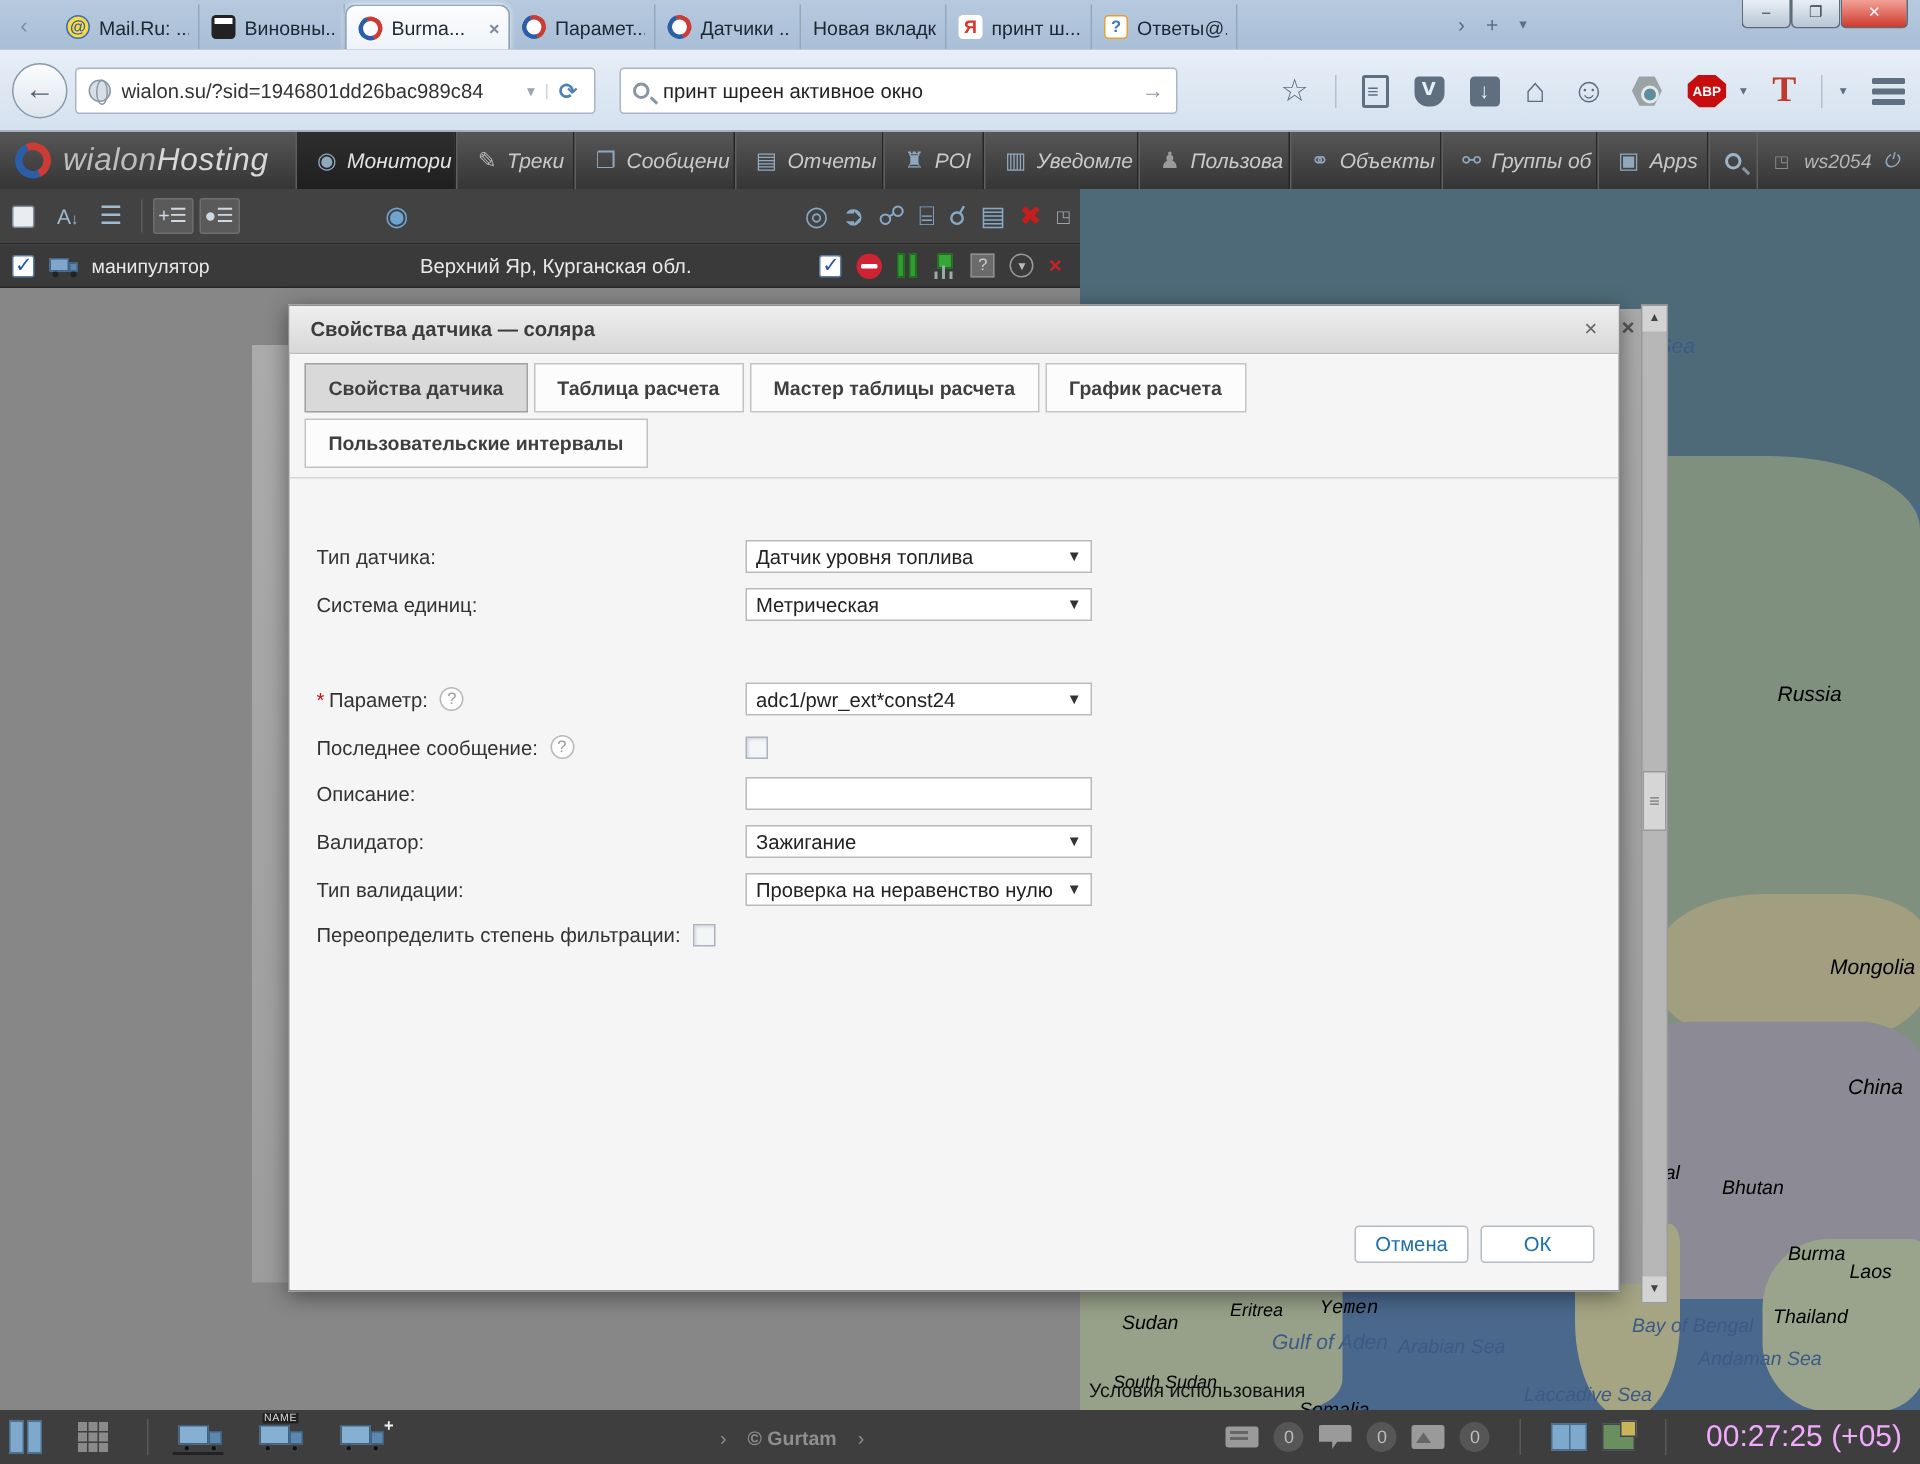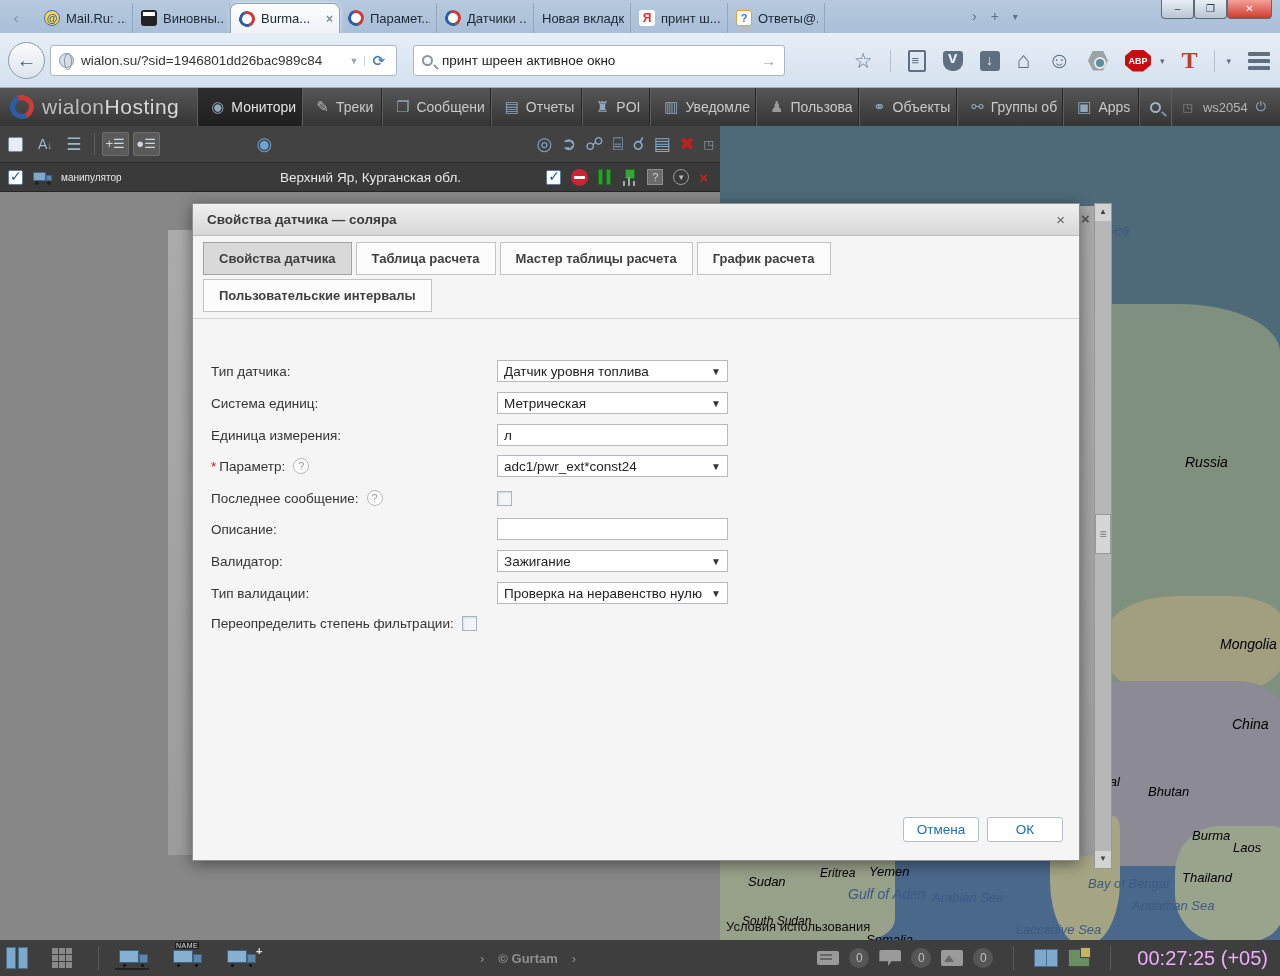--- a/index.html
+++ b/index.html
@@ -59,21 +59,21 @@
   .icon-badge { width:20px; height:20px; background:#9aa4a6; clip-path:polygon(25% 0,75% 0,100% 50%,75% 100%,25% 100%,0 50%); position:relative; }
   .icon-badge::after{ content:""; position:absolute; left:6px; top:6px; width:8px; height:8px; border-radius:50%; background:#5e8e9e; border:2px solid #e7e7e7;}
   .icon-abp { width:26px; height:22px; background:#c70d0d; clip-path:polygon(30% 0,70% 0,100% 30%,100% 70%,70% 100%,30% 100%,0 70%,0 30%); color:#fff; font-size:9px; font-weight:bold; text-align:center; line-height:22px; }
   .icon-T { color:#c0392b; font-family:"Liberation Serif",serif; font-size:24px; font-weight:bold; }
   .drop-caret { color:#5f6f80; font-size:9px; margin-left:-12px; }
   .icon-burger { display:flex; flex-direction:column; gap:3px; }
   .icon-burger i { width:22px; height:4px; background:#5f6f80; border-radius:1px; }
 
   
   .appnav { position:absolute; left:0; top:88px; width:1280px; height:38px;
-            background:linear-gradient(#565656,#353535); display:flex; align-items:stretch; color:#c9c9c9; }
+            background:linear-gradient(#565656,#353535); display:flex; align-items:stretch; color:#c9c9c9;font-style:italic; }
   .brand { display:flex; align-items:center; gap:8px; padding:0 18px 0 10px; }
   .brand-ring { width:24px; height:24px; border:5px solid #cc3b36; border-left-color:#2b5ea7; border-bottom-color:#2b5ea7; border-radius:50%; background:transparent; transform:rotate(20deg); }
   .brand-text { font-size:21px; color:#bdbdbd; letter-spacing:.5px; }
   .brand-text b { font-weight:normal; color:#d8d8d8; }
   .navitem { display:flex; align-items:center; gap:7px; padding:0 13px; border-left:1px solid #5e5e5e; border-right:1px solid #262626;
              font-size:14px; white-space:nowrap; overflow:hidden; max-width:118px; }
   .navitem.active { background:linear-gradient(#2e2e2e,#1f1f1f); color:#e2e2e2; }
   .nicon { font-size:15px; color:#8fa8bd; }
   .nav-user { margin-left:auto; display:flex; align-items:center; gap:8px; padding-right:14px; font-size:13px; color:#b5b5b5; }
   .nav-mini { font-size:14px; color:#9db3c6; padding:0 10px; border-left:1px solid #5e5e5e; display:flex; align-items:center; }
@@ -93,21 +93,21 @@
   .red-x-bold { color:#c41e1e; font-weight:bold; font-size:18px; }
   .mini-corner { color:#9aa5ad; font-size:11px; }
 
   .monrow { position:absolute; left:0; top:163px; width:720px; height:29px; background:#3a3a3a; border-bottom:1px solid #262626;
             display:flex; align-items:center; color:#e8e8e8; }
   .truck-mini { width:22px; height:11px; position:relative; margin:0 6px 0 2px; }
   .truck-mini .box{ position:absolute; left:0; top:0; width:13px; height:9px; background:#7ea7c9; border:1px solid #41658a; }
   .truck-mini .cab{ position:absolute; left:13px; top:3px; width:6px; height:6px; background:#5d87ad; border:1px solid #41658a; }
   .truck-mini .w1,.truck-mini .w2{ position:absolute; top:9px; width:4px; height:4px; border-radius:50%; background:#222; }
   .truck-mini .w1{left:2px;} .truck-mini .w2{left:14px;}
-  .mu-name { font-size:10px; }
+  .mu-name { font-size:13px; }
   .mu-loc { position:absolute; left:280px; font-size:13.5px; }
   .mu-icons { margin-left:auto; display:flex; align-items:center; gap:10px; padding-right:12px; }
   .mu-cb { margin:0; background:#fff; border-color:#5d7da0; }
   .ic-minus { width:17px; height:17px; border-radius:50%; background:#cf2333; position:relative; }
   .ic-minus::after{ content:""; position:absolute; left:3px; top:7px; width:11px; height:3px; background:#fff; border-radius:1px;}
   .ic-pause { display:flex; gap:3px; }
   .ic-pause i { width:5px; height:16px; background:#2f9e2f; border:1px solid #1c6e1c; }
   .ic-net { position:relative; width:16px; height:17px; }
   .ic-net::before { content:""; position:absolute; left:4px; top:0; width:8px; height:8px; background:#37a537; border:1px solid #1e6e1e; }
   .ic-net::after { content:""; position:absolute; left:7px; top:8px; width:2px; height:5px; background:#9aa; box-shadow:-5px 4px 0 0 #9aa, 5px 4px 0 0 #9aa, 0 4px 0 0 #9aa; }
@@ -387,21 +387,21 @@
     <span class="map-label lbl-sea" style="left:385px; top:96px; font-size:14px;">Sea</span>
     <span class="map-label lbl-land" style="left:465px; top:328px; font-size:14px;">Russia</span>
     <span class="map-label lbl-land" style="left:500px; top:510px; font-size:14px;">Mongolia</span>
     <span class="map-label lbl-land" style="left:512px; top:590px; font-size:14px;">China</span>
     <span class="map-label lbl-land" style="left:366px; top:648px; font-size:13px;">Nepal</span>
     <span class="map-label lbl-land" style="left:428px; top:658px; font-size:13px;">Bhutan</span>
     <span class="map-label lbl-land" style="left:472px; top:702px; font-size:13px;">Burma</span>
     <span class="map-label lbl-land" style="left:513px; top:714px; font-size:13px;">Laos</span>
     <span class="map-label lbl-land" style="left:28px; top:748px; font-size:13px;">Sudan</span>
     <span class="map-label lbl-land" style="left:100px; top:740px; font-size:12px;">Eritrea</span>
-    <span class="map-label lbl-land" style="left:149px; top:738px; font-size:13px;">Yemen</span>
+    <span class="map-label lbl-land" style="left:160px; top:738px; font-size:13px;font-family:Liberation Mono, monospace;">Yemen</span>
     <span class="map-label lbl-sea" style="left:128px; top:760px; font-size:14px;">Gulf of Aden</span>
     <span class="map-label lbl-sea" style="left:212px; top:764px; font-size:13px;">Arabian Sea</span>
     <span class="map-label lbl-sea" style="left:368px; top:750px; font-size:13px;">Bay of Bengal</span>
     <span class="map-label lbl-land" style="left:462px; top:744px; font-size:13px;">Thailand</span>
     <span class="map-label lbl-sea" style="left:412px; top:772px; font-size:13px;">Andaman Sea</span>
     <span class="map-label lbl-land" style="left:22px; top:788px; font-size:12px;">South Sudan</span>
     <span class="map-label lbl-sea" style="left:296px; top:796px; font-size:13px;">Laccadive Sea</span>
     <span class="map-label lbl-land" style="left:146px; top:806px; font-size:13px;">Somalia</span>
     <span class="map-label lbl-land" style="left:356px; top:686px; font-size:13px;">ia</span>
     <span class="map-attr" style="left:6px; top:793px;">Условия использования</span>
@@ -432,24 +432,20 @@
             <span class="sv">Датчик уровня топлива</span>
             <span class="sarr">▼</span>
           </span>
       </div>
       <div class="frow" style="top:73px;">
         <span class="flabel">Система единиц:</span>
         <span class="fselect fctl">
             <span class="sv">Метрическая</span>
             <span class="sarr">▼</span>
           </span>
-      </div>
-      <div class="frow" style="top:105px;">
-        <span class="flabel">Единица измерения:</span>
-        <input class="tinput fctl" value="л" style="">
       </div>
       <div class="frow" style="top:136px;">
         <span class="flabel"><span class="req">*</span><span>Параметр:</span></span>
         <span class="help-q">?</span>
         <span class="fselect fctl">
             <span class="sv">adc1/pwr_ext*const24</span>
             <span class="sarr">▼</span>
           </span>
       </div>
       <div class="frow" style="top:168px;">

